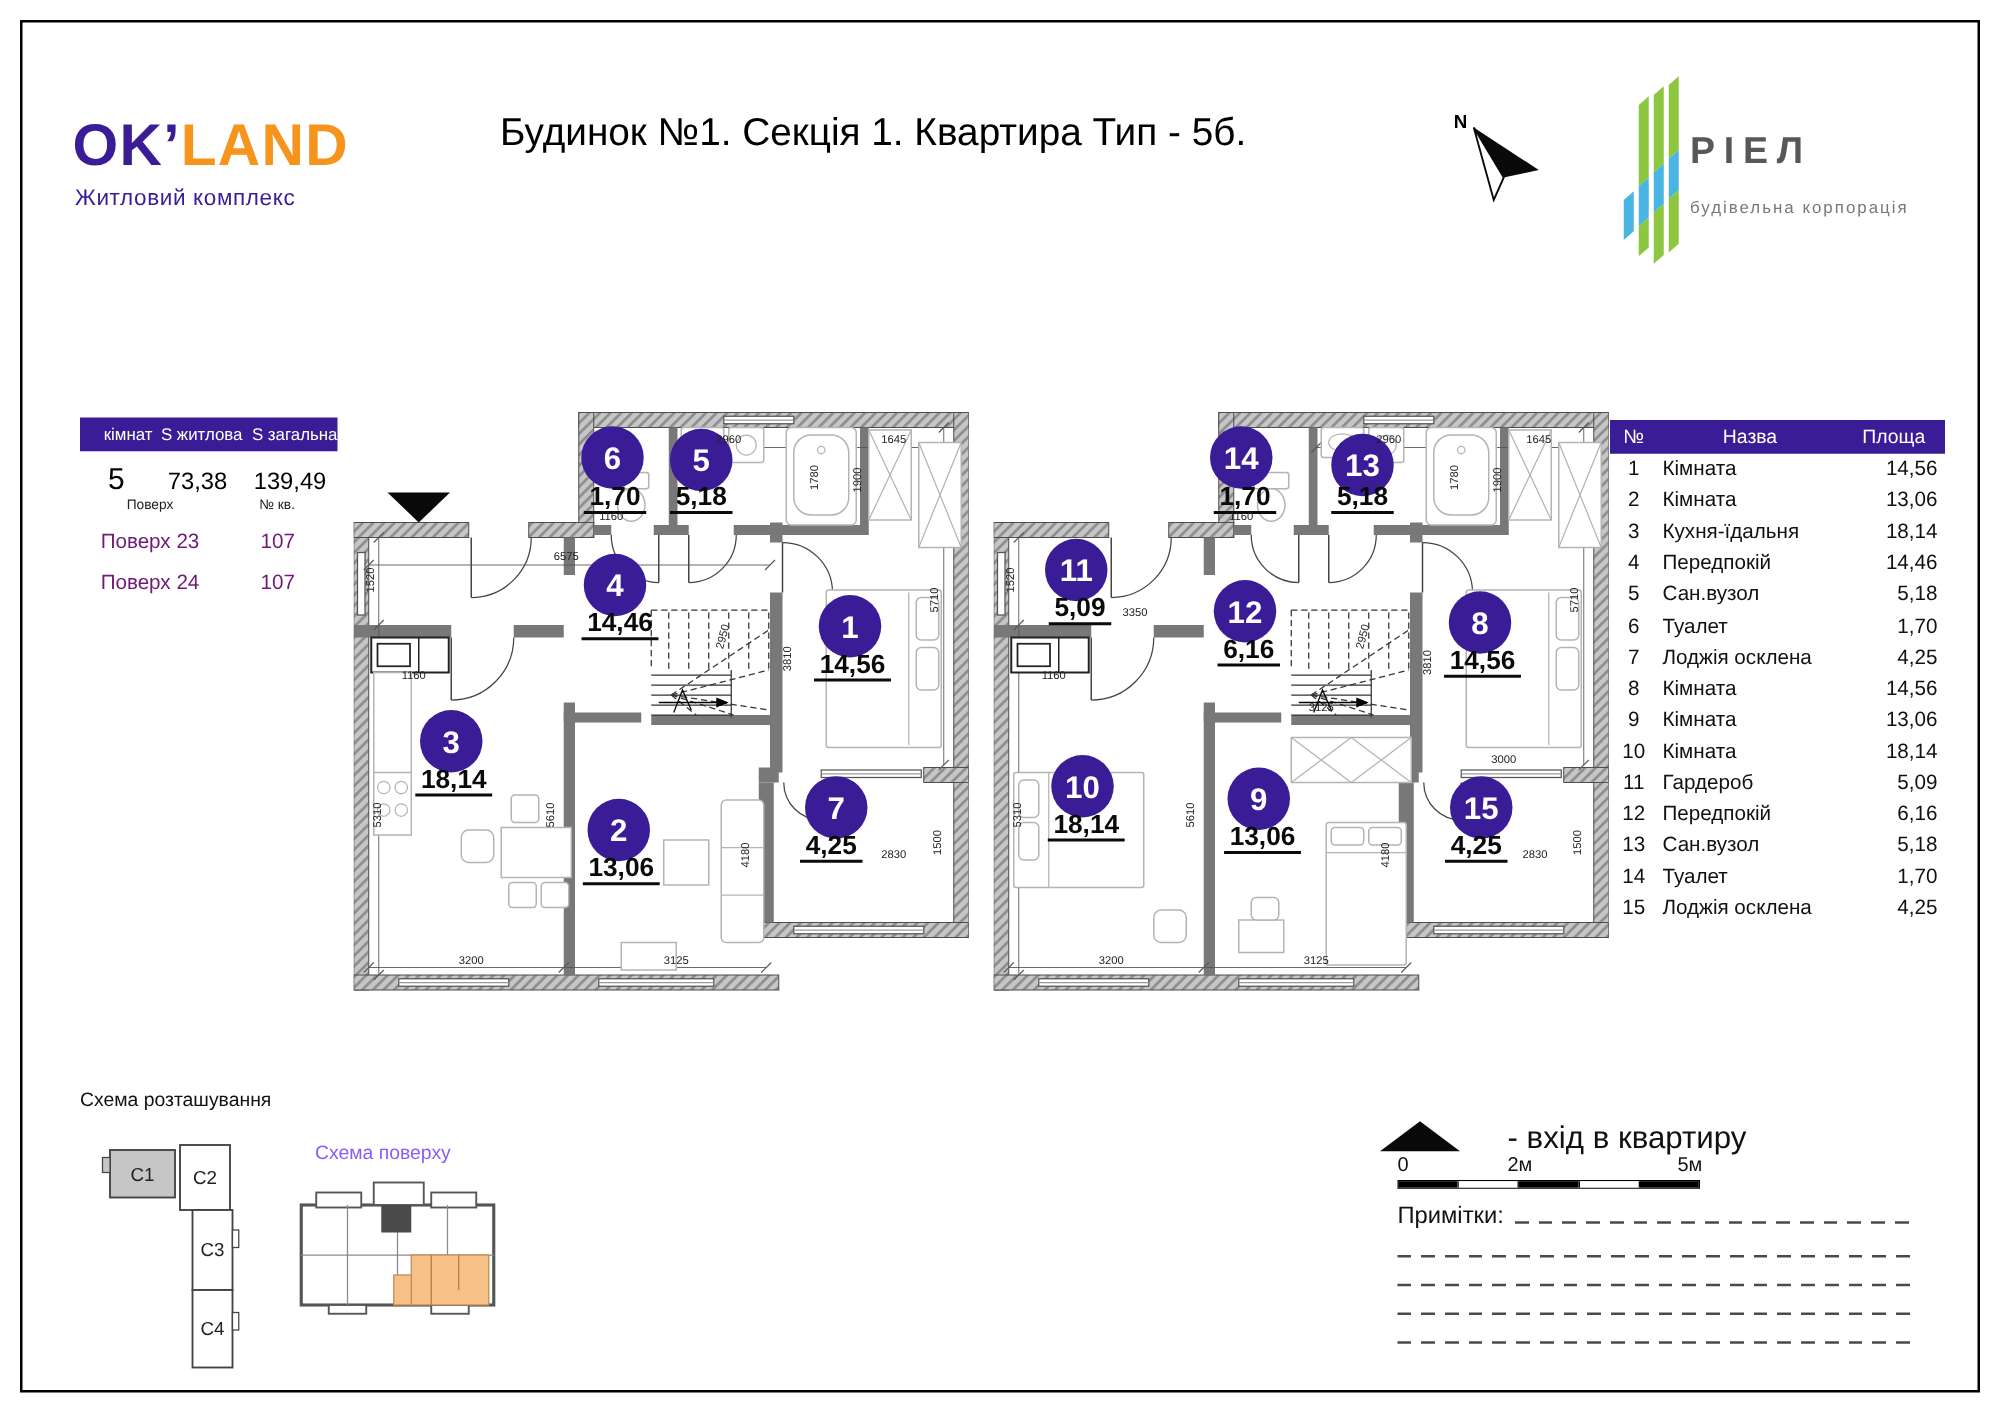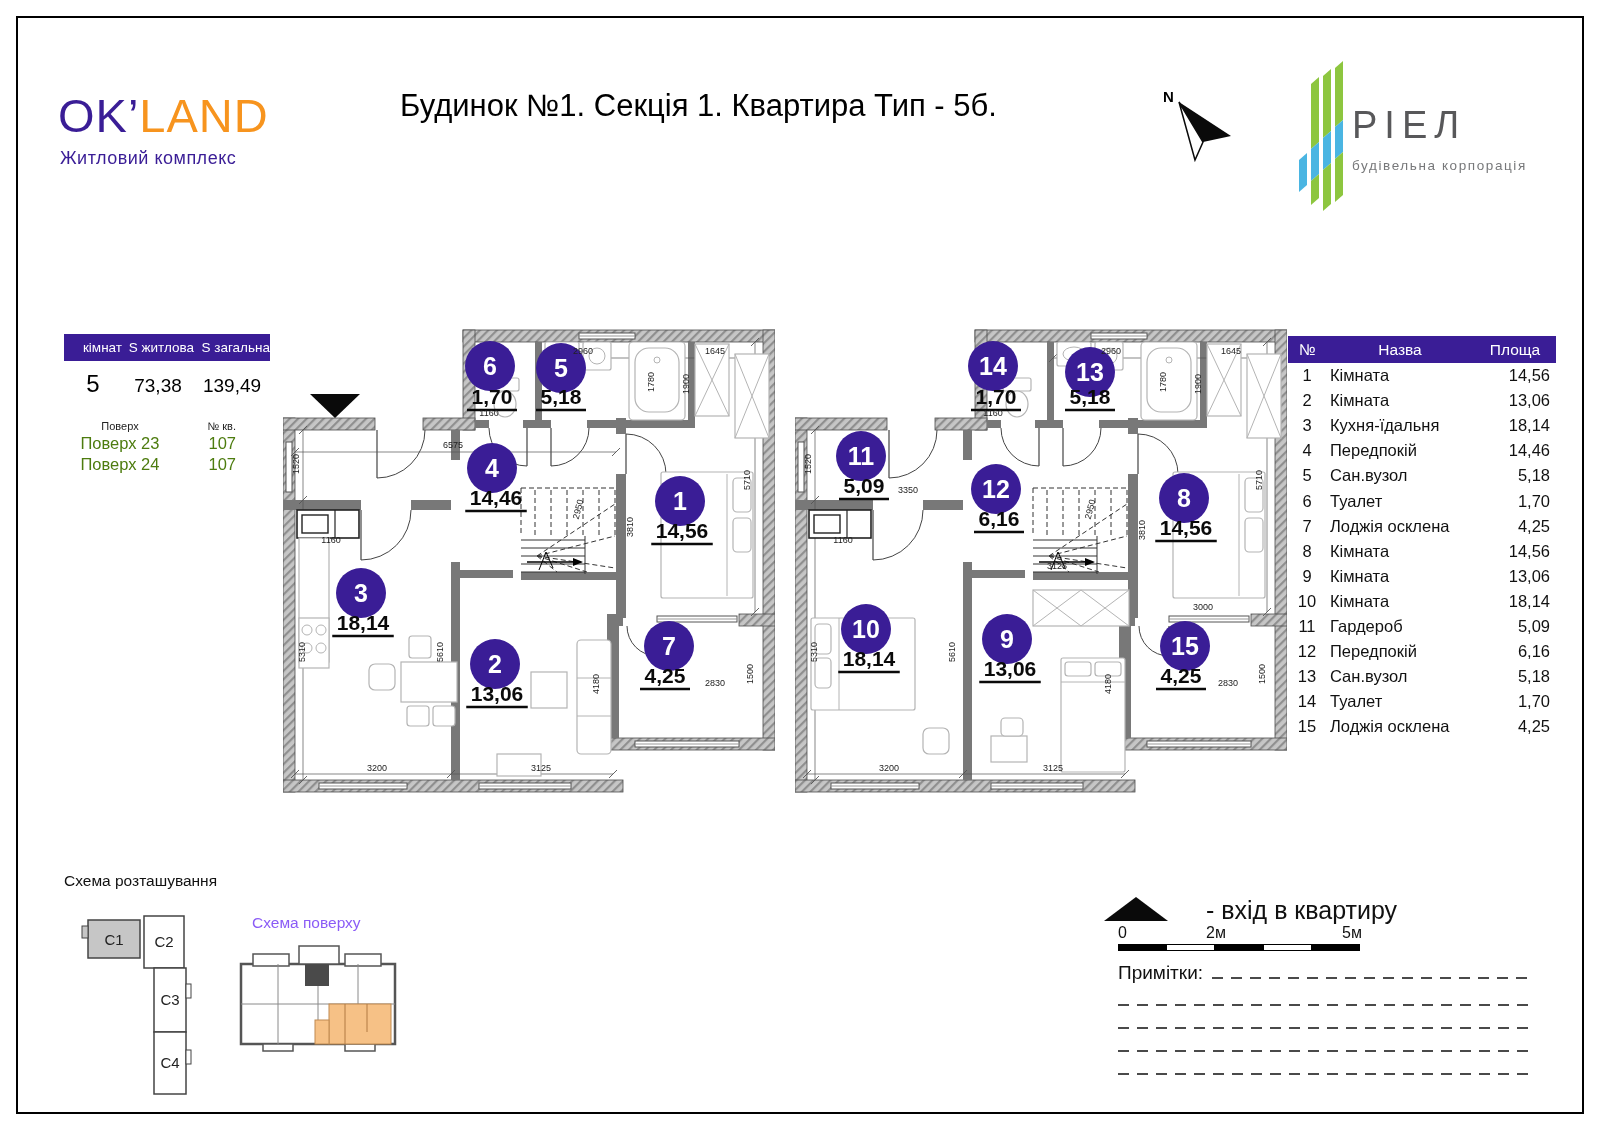--- a/index.html
+++ b/index.html
@@ -4,37 +4,37 @@
 <style>
   :root{
     --purple:#3a1d96; --orange:#f7941e; --green:#8dc63f; --blue:#4ab5e2;
     --wall:#787878; --riel:#58585a; --hl:#f6c186;
   }
   *{margin:0;padding:0;box-sizing:border-box}
   html,body{width:1600px;height:1130px;background:#fff;font-family:"Liberation Sans",sans-serif;position:relative;overflow:hidden}
   .abs{position:absolute}
   .frame{left:16px;top:16px;width:1568px;height:1098px;border:2px solid #000}
   
-  .okland{left:58px;top:92px;font-weight:400;font-size:47px;letter-spacing:1px;line-height:1}
+  .okland{left:58px;top:92px;font-weight:700;font-size:47px;letter-spacing:1px;line-height:1}
   .okland .p1{color:var(--purple)}
   .okland .p2{color:var(--orange)}
   .okland-sub{left:60px;top:148px;font-weight:400;font-size:18px;color:var(--purple);letter-spacing:.5px}
   .title{left:400px;top:88px;width:770px;text-align:left;font-size:31px;color:#000;white-space:nowrap}
-  .riel-name{left:1352px;top:104px;font-size:38px;font-weight:400;color:var(--riel);letter-spacing:7px}
+  .riel-name{left:1352px;top:104px;font-size:30px;font-weight:700;color:var(--riel);letter-spacing:7px}
   .riel-sub{left:1352px;top:158px;font-size:13.5px;color:#77787a;letter-spacing:1.6px}
   
   .sumtab{left:64px;top:334px;width:206px;font-size:13.5px}
   .sumtab .hd{display:flex;background:var(--purple);color:#fff;height:27px;align-items:center}
   .sumtab .hd span{text-align:right}
   .sumtab .vals{display:flex;align-items:baseline;margin-top:9px}
   .c1{width:58px}.c2{width:72px}.c3{width:76px}
   .vals .c1{font-size:24px;text-align:center}
   .vals .c2,.vals .c3{font-size:19px;text-align:center}
-  .fl-hd{display:flex;margin-top:22px;font-size:11px;color:#222}
-  .fl-row{display:flex;font-size:16.5px;margin-top:2px;color:#4d7c0f}
+  .fl-hd{display:flex;font-size:11px;color:#222}
+  .fl-row{display:flex;font-size:16.5px;margin-top:14px;color:#701a75}
   .f1{width:112px;text-align:center}.f2{width:60px;text-align:right}
   
   .roomtab{left:1288px;top:336px;width:268px}
   .roomtab .hd{display:flex;background:var(--purple);color:#fff;height:27px;align-items:center;font-size:15.5px}
   .r1{width:38px;text-align:center}.r2{width:148px;text-align:center}.r3{width:82px;text-align:center}
   .roomtab .row{display:flex;height:25.1px;align-items:center;font-size:16.5px;color:#111}
   .roomtab .row .r2{text-align:left;padding-left:4px}
   .roomtab .row .r3{text-align:right;padding-right:6px}
   
   .loc-label{left:64px;top:872px;font-size:15.5px;color:#111}

